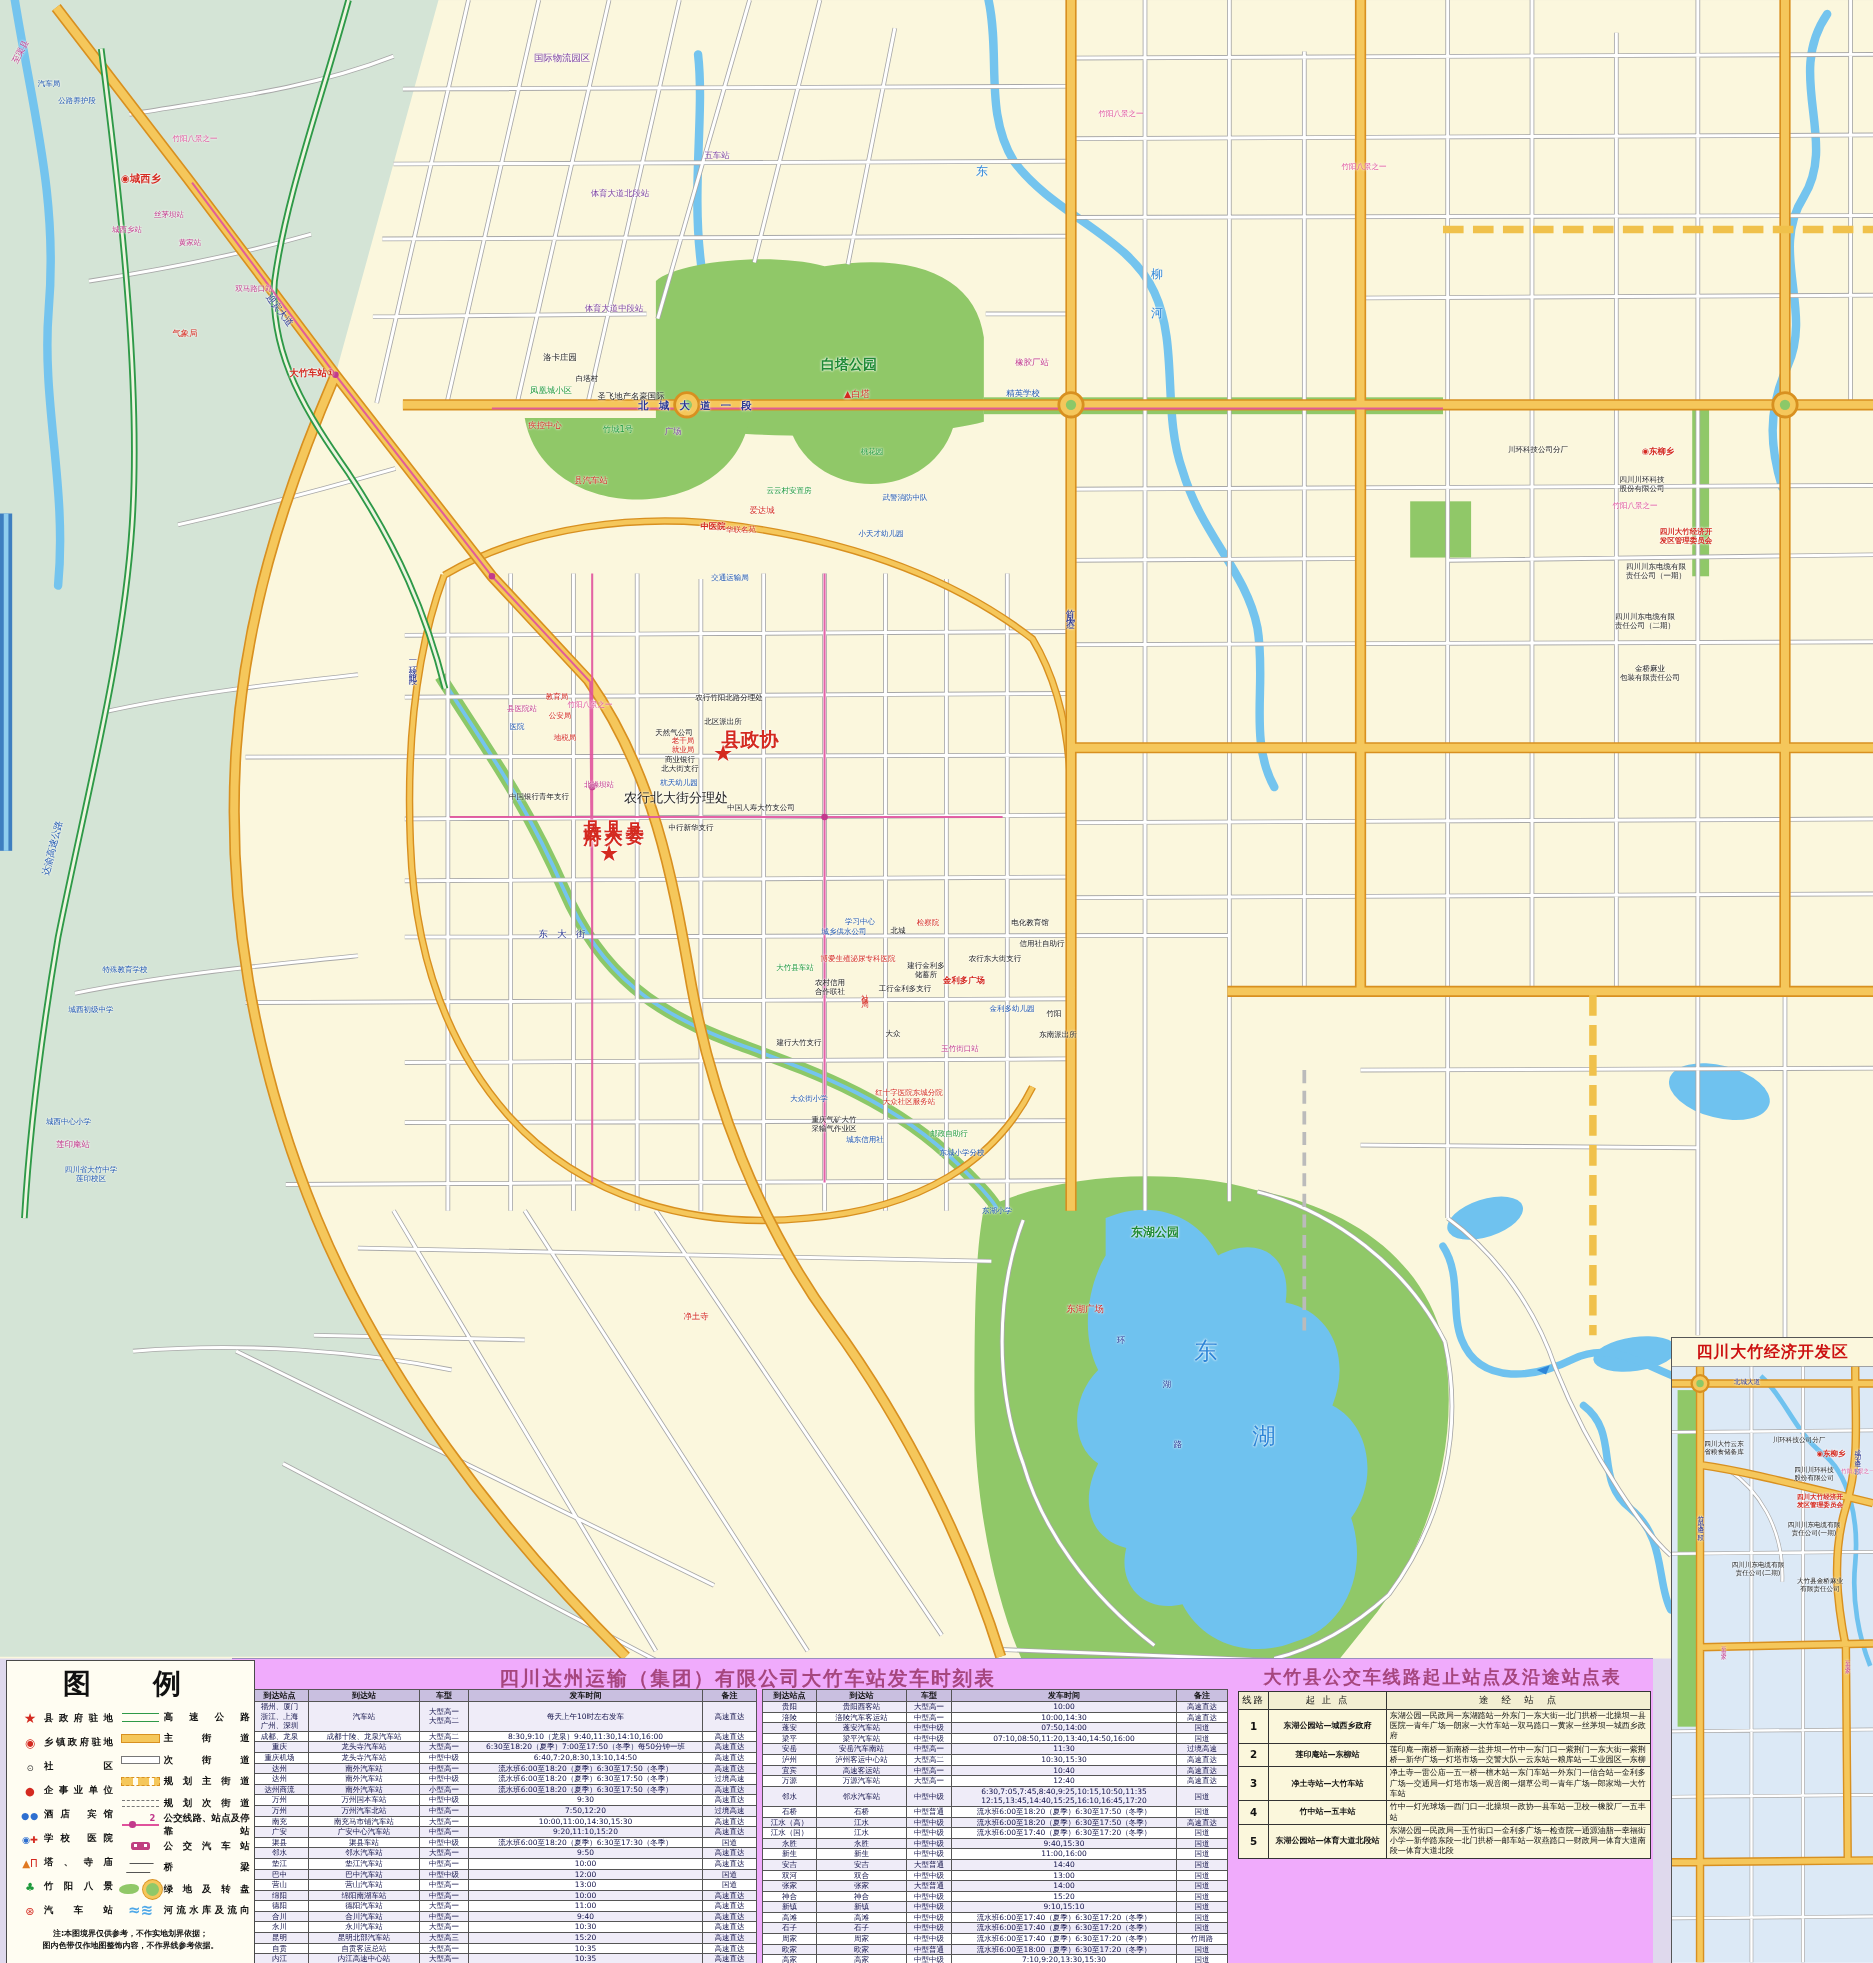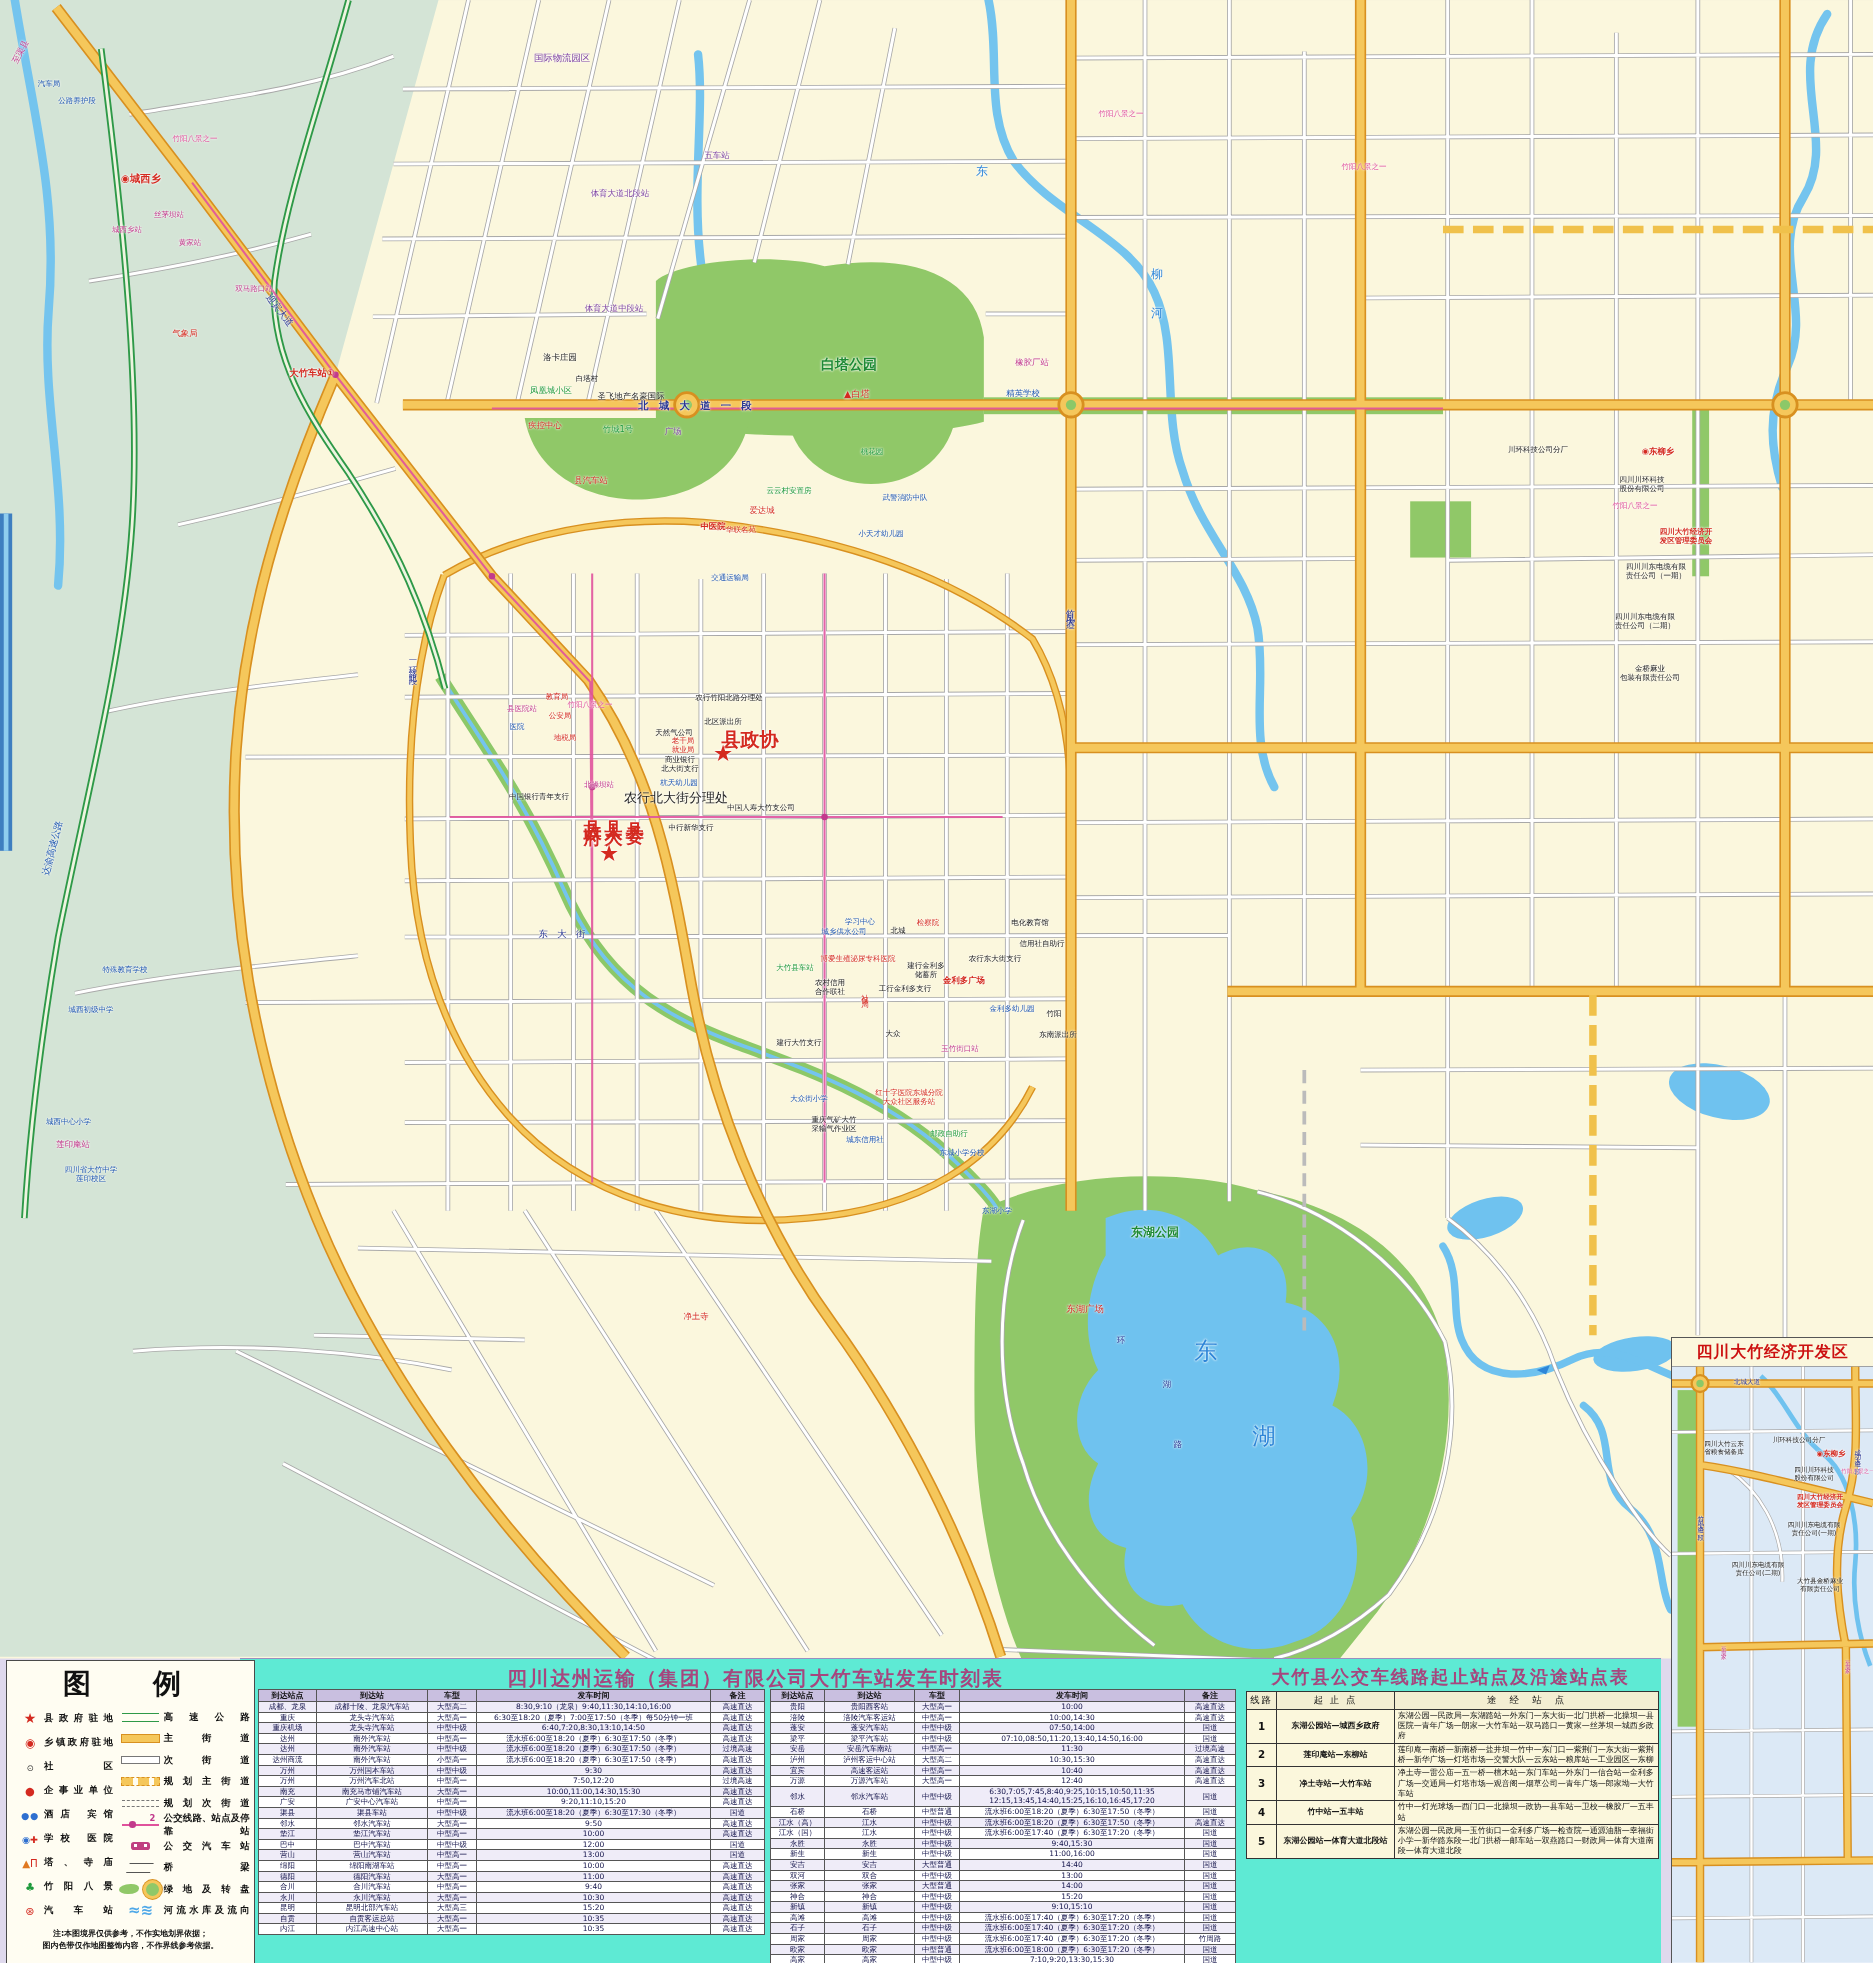--- a/index.html
+++ b/index.html
@@ -48,21 +48,21 @@
   .lg-star{color:#D42A20;font-size:14px;}
   .lg-town{color:#D42A20;font-size:12px;}
   .lg-comm{color:#333;font-size:8.4px;}
   .lg-ent{color:#D42A20;font-size:11.2px;}
   .lg-hotel{color:#2E6FD0;font-size:9.4px;letter-spacing:0.9px;}
   .lg-school{font-size:9.4px;}
   .lg-pagoda{color:#E07820;font-size:10.3px;}
   .lg-scenic{color:#1E9A3C;font-size:11.2px;}
   .lg-busst{color:#D42A20;font-size:11.2px;}
   
-  #tables-panel{position:absolute;left:240px;top:1658px;width:1421px;height:305px;background:#5eead4;z-index:9;
+  #tables-panel{position:absolute;left:232px;top:1658px;width:1421px;height:305px;background:#f0abfc;z-index:9;
     border-top:1.9px solid #9a8fc0;}
   .tt-title{position:absolute;text-align:center;font-size:19.7px;font-weight:bold;color:#A6467E;letter-spacing:1.9px;}
   table{border-collapse:collapse;table-layout:fixed;}
   .tt{position:absolute;background:#fff;}
   .tt th{background:#C9BFE0;font-size:8px;font-weight:bold;color:#111;border:0.9px solid #555;padding:0;}
   .tt td{border:0.9px solid #555;font-size:7.5px;color:#101048;text-align:center;padding:0 0.9px;line-height:1.28;white-space:pre-line;overflow:hidden;}
   .tt tr:nth-child(odd) td{background:#EFECF8;}
   .rt{position:absolute;background:#FBF7DC;}
   .rt th{background:#F3EED2;font-size:9.4px;font-weight:normal;border:1.4px solid #333;padding:1.9px 0;color:#111;letter-spacing:1.9px;}
   .rt td{border:1.4px solid #333;font-size:8px;color:#111;padding:0.9px 2.8px;line-height:1.3;}
@@ -433,20 +433,30 @@
           <tr>
             <th>到达站点</th>
             <th>到达站</th>
             <th>车型</th>
             <th>发车时间</th>
             <th>备注</th>
           </tr>
         </thead>
       <tbody>
           <tr>
+            <td>福州、厦门
+浙江、上海
+广州、深圳</td>
+            <td>汽车站</td>
+            <td>大型高一
+大型高二</td>
+            <td>每天上午10时左右发车</td>
+            <td>高速直达</td>
+          </tr>
+          <tr>
             <td>成都、龙泉</td>
             <td>成都十陵、龙泉汽车站</td>
             <td>大型高二</td>
             <td>8:30,9:10（龙泉）9:40,11:30,14:10,16:00</td>
             <td>高速直达</td>
           </tr>
           <tr>
             <td>重庆</td>
             <td>龙头寺汽车站</td>
             <td>大型高一</td>

